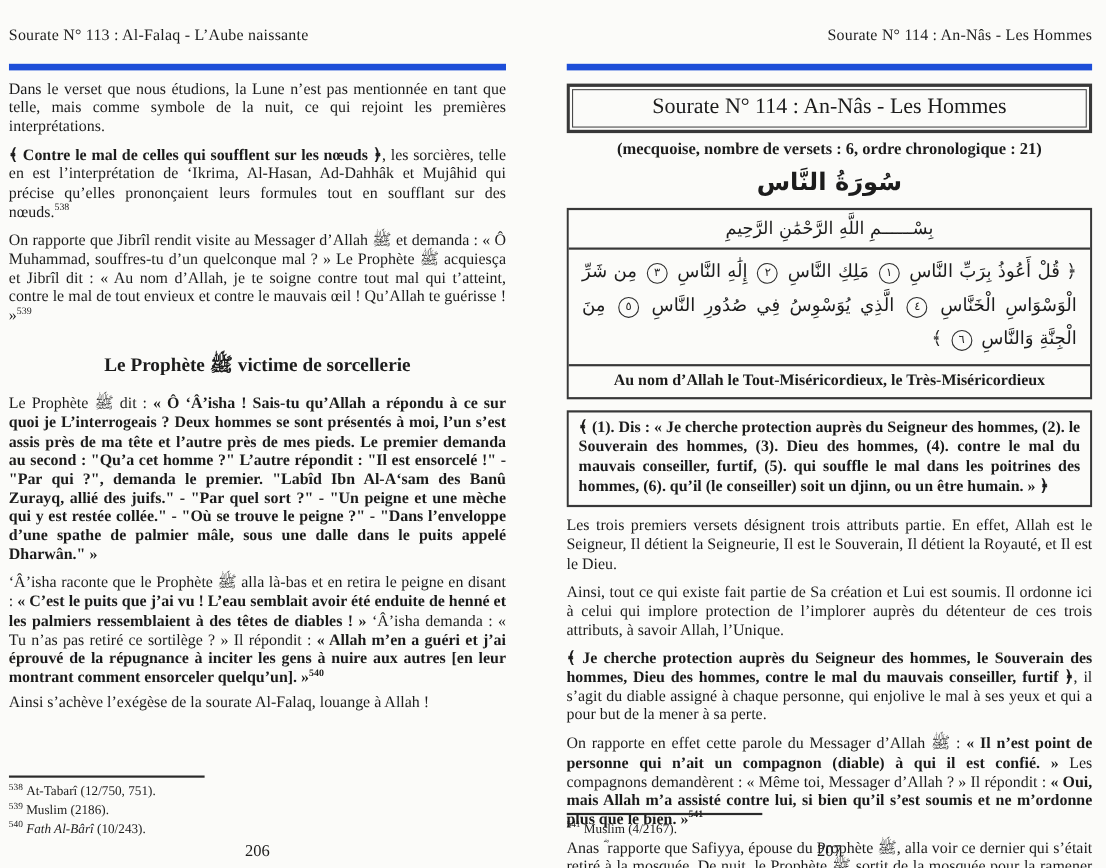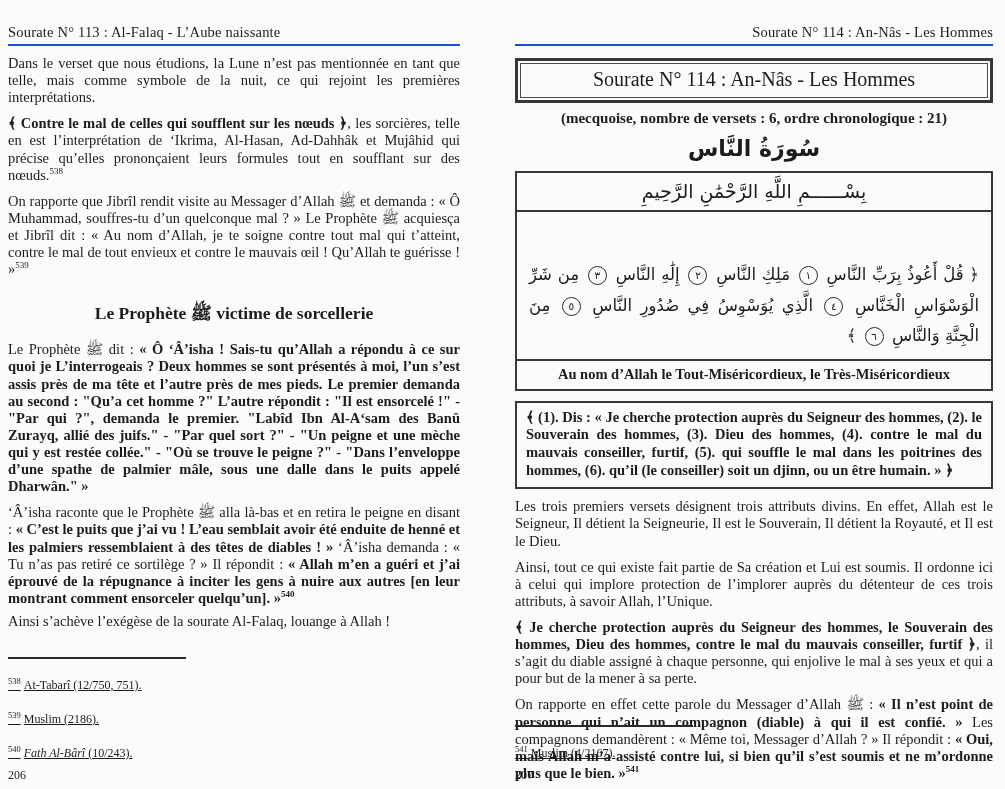--- a/index.html
+++ b/index.html
@@ -10,22 +10,22 @@
     font-family:"Liberation Serif","DejaVu Serif",serif;
     overflow:hidden;
   }
   .spread{display:flex;width:1005px;height:789px;}
   .page{position:relative;height:789px;overflow:hidden;}
   .page-left{width:452px;margin-left:8px;}
   .page-right{width:478px;margin-left:55px;}
 
   .running-header{
     margin-top:24px;
-    padding-bottom:3px;
-    border-bottom:2px solid #1d4ed8;
+    padding-bottom:17px;
+    border-bottom:6px solid #1d4ed8;
     font-size:14.5px;
     letter-spacing:.2px;
   }
   .running-header.left{text-align:left;}
   .running-header.right{text-align:right;}
 
   .para{
     margin:9px 0 0 0;
     font-size:14.5px;
     line-height:1.18;
@@ -69,32 +69,31 @@
     font-size:22px;
     font-weight:bold;
     margin-top:9px;
   }
   .quran-box{
     margin-top:10px;
     border:2px solid #383838;
   }
   .basmala-row{
     text-align:center;
-    font-size:19px;
+    font-size:16px;
     padding:7px 0 8px 0;
     border-bottom:2px solid #383838;
   }
   .verses-row{
     direction:rtl;
     text-align:justify;
     font-size:16.5px;
     line-height:1.85;
     padding:5px 12px 7px 12px;
     border-bottom:2px solid #383838;
-    margin-top:43px;
   }
   .ayah{
     display:inline-block;
     direction:rtl;
     width:17px;height:17px;line-height:17px;
     border:1px solid #2d2d2d;
     border-radius:50%;
     text-align:center;
     font-size:10.5px;
     vertical-align:1px;
@@ -120,28 +119,29 @@
     left:0;
     bottom:28px;
     width:100%;
     font-size:12px;
   }
   .footnote-rule{
     width:178px;
     border-top:2px solid #2a2a2a;
     margin-bottom:5px;
   }
-  .footnote-line{margin-top:19px;text-decoration:underline;}
+  .footnote-line{margin-top:2px;}
   .footnote-line sup{font-size:8.5px;margin-right:3px;}
   .page-number{
     position:absolute;
     bottom:6px;
     left:0;
     width:100%;
-    font-size:12px;
+    text-align:center;
+    font-size:15px;
   }
 </style>
 </head>
 <body>
 
 <div class="spread">
 
   <div class="page page-left">
     <div class="running-header left">Sourate N° 113 : Al-Falaq - L’Aube naissante</div>
 
@@ -183,21 +183,21 @@
     <div class="surah-arabic-title arabic" dir="rtl">سُورَةُ النَّاس</div>
 
     <div class="quran-box">
       <div class="basmala-row arabic" dir="rtl">بِسْــــــمِ اللَّهِ الرَّحْمَٰنِ الرَّحِيمِ</div>
       <div class="verses-row arabic"><span>﴿ قُلْ أَعُوذُ بِرَبِّ النَّاسِ </span><span class="ayah">١</span><span> مَلِكِ النَّاسِ </span><span class="ayah">٢</span><span> إِلَٰهِ النَّاسِ </span><span class="ayah">٣</span><span> مِن شَرِّ الْوَسْوَاسِ الْخَنَّاسِ </span><span class="ayah">٤</span><span> الَّذِي يُوَسْوِسُ فِي صُدُورِ النَّاسِ </span><span class="ayah">٥</span><span> مِنَ الْجِنَّةِ وَالنَّاسِ </span><span class="ayah">٦</span><span> ﴾</span></div>
       <div class="bismillah-fr-row">Au nom d’Allah le Tout-Miséricordieux, le Très-Miséricordieux</div>
     </div>
 
     <div class="translation-box"><span class="b">﴾ (1). Dis : « Je cherche protection auprès du Seigneur des hommes, (2). le Souverain des hommes, (3). Dieu des hommes, (4). contre le mal du mauvais conseiller, furtif, (5). qui souffle le mal dans les poitrines des hommes, (6). qu’il (le conseiller) soit un djinn, ou un être humain. » ﴿</span></div>
 
-    <div class="para"><span>Les trois premiers versets désignent trois attributs divins. En effet, Allah est le Seigneur, Il détient la Seigneurie, Il est le Souverain, Il détient la Royauté, et Il est le Dieu.</span></div>
+    <div class="para"><span>Les trois premiers versets désignent trois attributs partie. En effet, Allah est le Seigneur, Il détient la Seigneurie, Il est le Souverain, Il détient la Royauté, et Il est le Dieu.</span></div>
     <div class="para"><span>Ainsi, tout ce qui existe fait partie de Sa création et Lui est soumis. Il ordonne ici à celui qui implore protection de l’implorer auprès du détenteur de ces trois attributs, à savoir Allah, l’Unique.</span></div>
     <div class="para"><span class="b">﴾ Je cherche protection auprès du Seigneur des hommes, le Souverain des hommes, Dieu des hommes, contre le mal du mauvais conseiller, furtif ﴿</span><span>, il s’agit du diable assigné à chaque personne, qui enjolive le mal à ses yeux et qui a pour but de la mener à sa perte.</span></div>
     <div class="para"><span>On rapporte en effet cette parole du Messager d’Allah ﷺ : </span><span class="b">« Il n’est point de personne qui n’ait un compagnon (diable) à qui il est confié. »</span><span> Les compagnons demandèrent : « Même toi, Messager d’Allah ? » Il répondit : </span><span class="b">« Oui, mais Allah m’a assisté contre lui, si bien qu’il s’est soumis et ne m’ordonne plus que le bien. »</span><sup class="b">541</sup></div>
     <div class="para"><span>Anas ؓ rapporte que Safiyya, épouse du Prophète ﷺ, alla voir ce dernier qui s’était retiré à la mosquée. De nuit, le Prophète ﷺ sortit de la mosquée pour la ramener chez elle. C’est alors qu’ils croisèrent deux Partisans qui, voyant le</span></div>
 
     <div class="footnote-block">
       <div class="footnote-rule"></div>
       <div class="footnote-line">
         <sup>541</sup><span><span>Muslim (4/2167).</span></span>
       </div>

